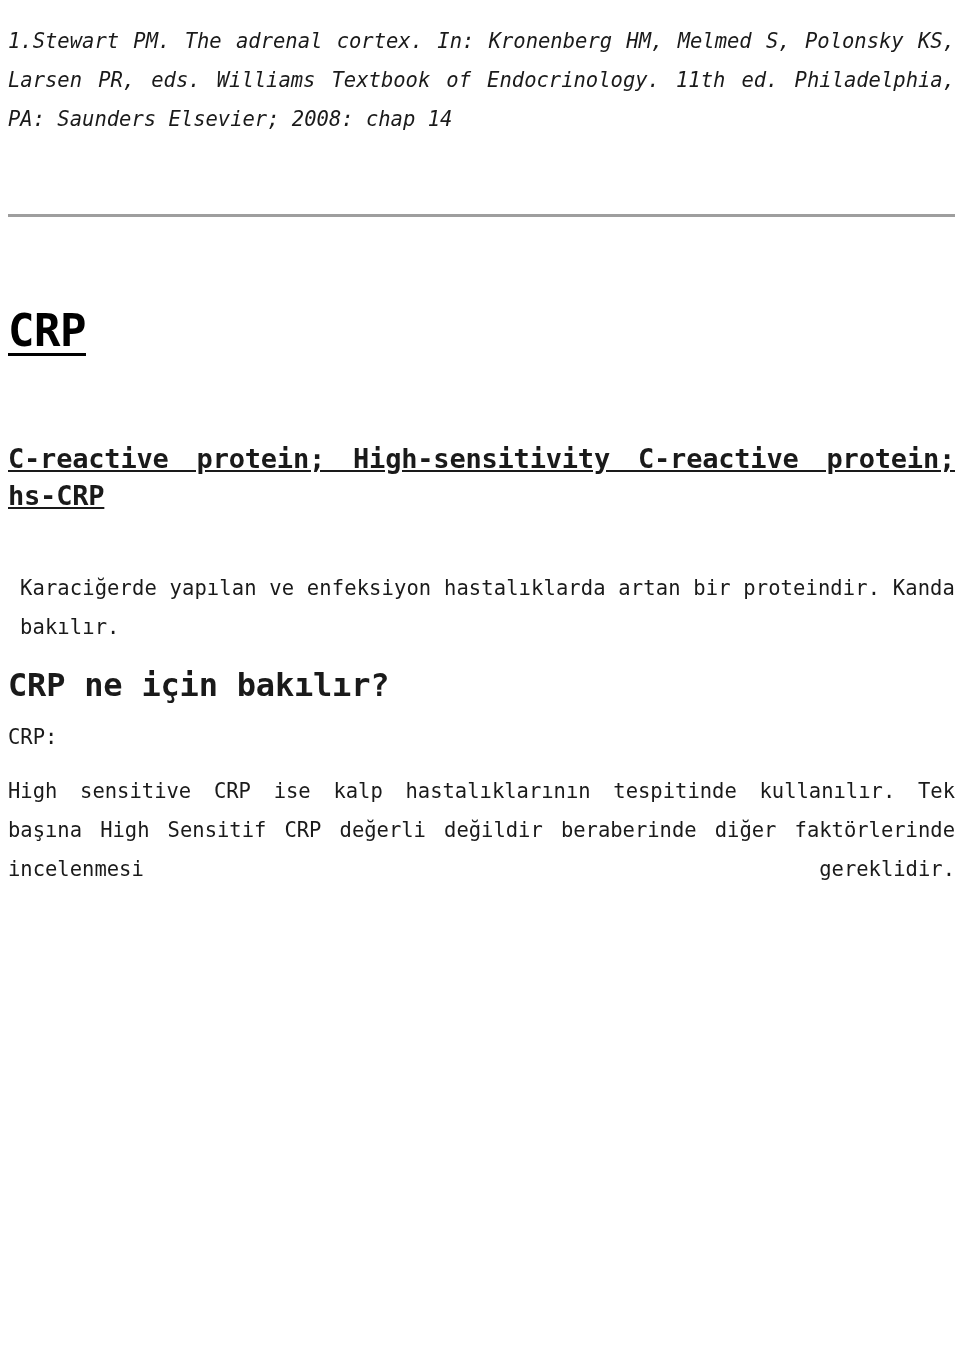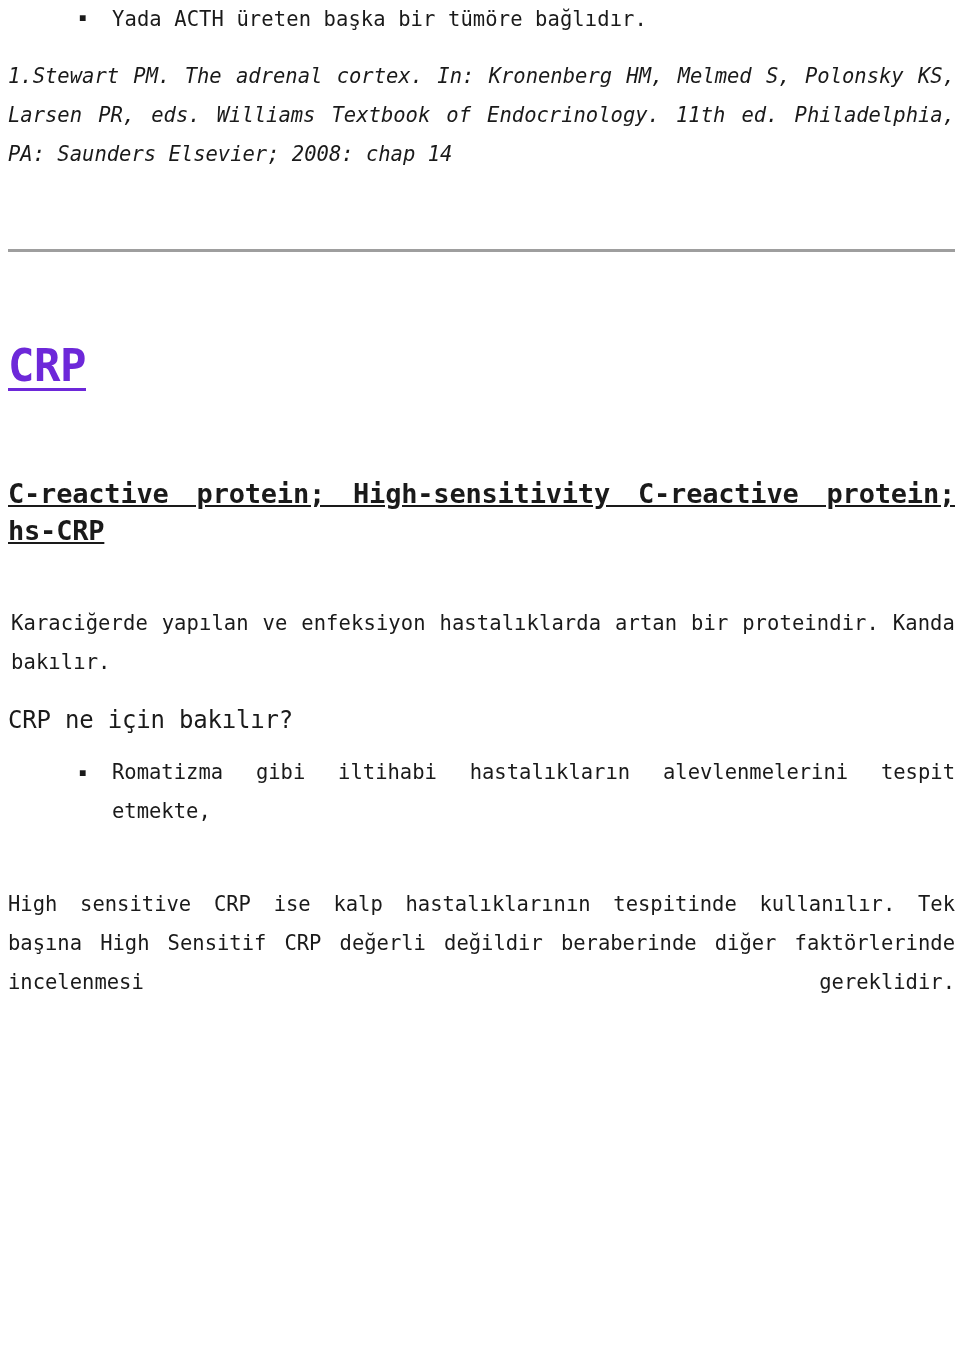--- a/index.html
+++ b/index.html
@@ -73,21 +73,21 @@
     width: 100%;
   }
 
   
   .crp-link-wrap {
     margin-top: 88px;
   }
   .crp-link {
     font-size: 44px;
     font-weight: bold;
-    color: #6d28d9;
+    color: #000000;
     text-decoration: underline;
     text-decoration-thickness: 3px;
     text-underline-offset: 7px;
     letter-spacing: -0.5px;
   }
 
   
   .main-title {
     margin: 84px 0 0 0;
     font-size: 27px;
@@ -99,33 +99,33 @@
     text-decoration: underline;
   }
   .main-title::after {
     content: "";
     display: inline-block;
     width: 100%;
   }
 
   
   .body-para {
-    margin: 18px 0 0 3px;
+    margin: 18px 0 0 12px;
     font-size: 20.5px;
     line-height: 39px;
     text-align: justify;
     text-justify: inter-word;
     letter-spacing: 0.1px;
   }
 
   
   .sub-heading {
     margin: 21px 0 16px 0;
-    font-size: 24px;
-    font-weight: normal;
+    font-size: 32px;
+    font-weight: bold;
     line-height: 34px;
     letter-spacing: -0.2px;
   }
 
   .plain-line {
     margin: 0;
     font-size: 20.5px;
     line-height: 39px;
   }
 
@@ -170,41 +170,38 @@
     content: "";
     display: inline-block;
     width: 100%;
   }
 </style>
 </head>
 <body>
 
 <div class="page">
 
-  <ul class="top-list">
-    <li>Yada ACTH üreten başka bir tümöre bağlıdır.</li>
-  </ul>
 
   <div class="refs">
     <span class="ref-body">1.Stewart PM. The adrenal cortex. In: Kronenberg HM, Melmed S, Polonsky KS, Larsen PR, eds. Williams Textbook of Endocrinology. 11th ed. Philadelphia, PA: Saunders Elsevier; 2008: chap 14</span>
   </div>
 
   <hr class="divider">
 
   <div class="crp-link-wrap">
     <a href="#" class="crp-link">CRP</a>
   </div>
 
   <h1 class="main-title">C-reactive protein; High-sensitivity C-reactive protein; hs-CRP</h1>
 
   <p class="body-para">Karaciğerde yapılan ve enfeksiyon hastalıklarda artan bir proteindir. Kanda bakılır.</p>
 
   <h2 class="sub-heading">CRP ne için bakılır?</h2>
 
 
+  <p class="plain-line">CRP:</p>
 
   <ul class="mid-list">
-    <li><span class="li-text">Romatizma gibi iltihabi hastalıkların alevlenmelerini tespit etmekte,</span></li>
   </ul>
 
   <p class="closing">High sensitive CRP ise kalp hastalıklarının tespitinde kullanılır. Tek başına High Sensitif CRP değerli değildir beraberinde diğer faktörlerinde incelenmesi gereklidir.</p>
 
 </div>
 
 </body></html>

